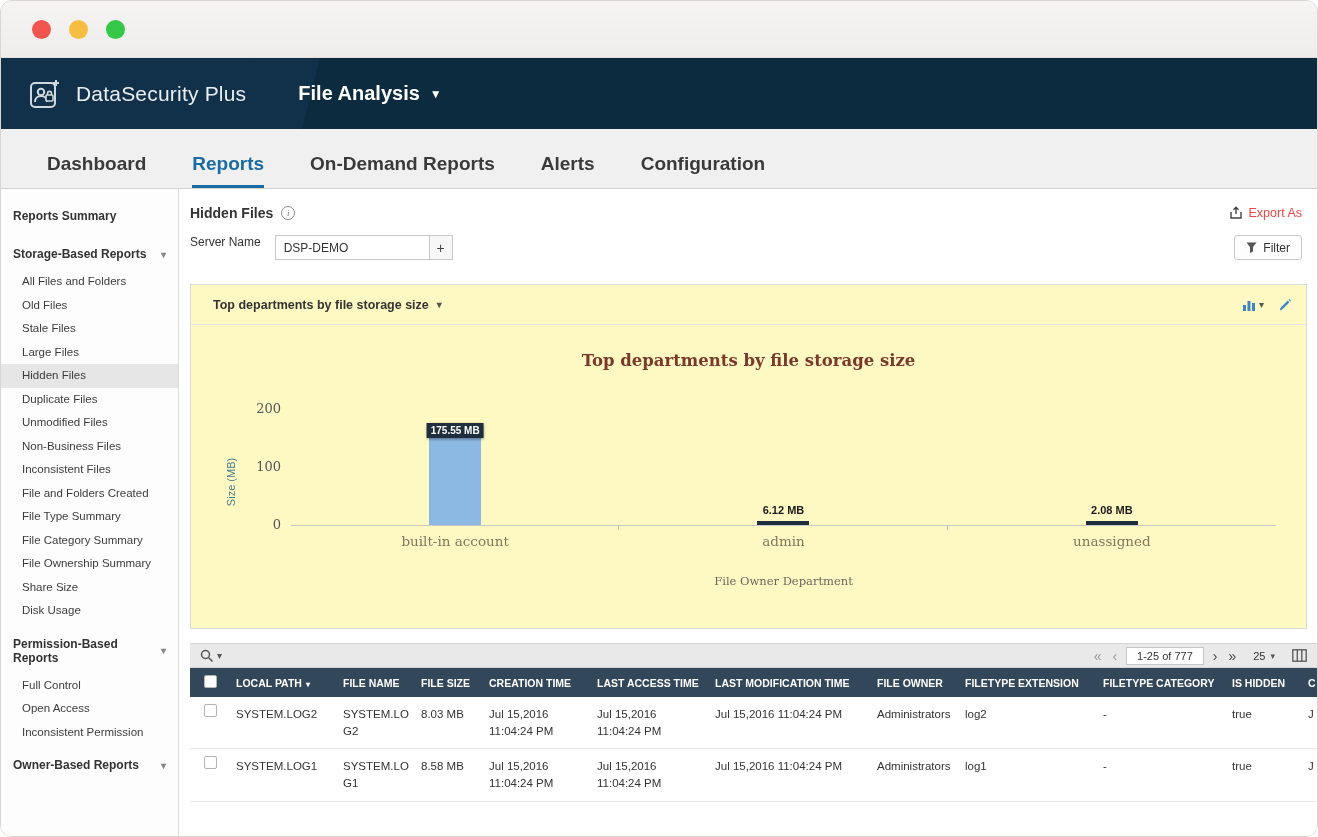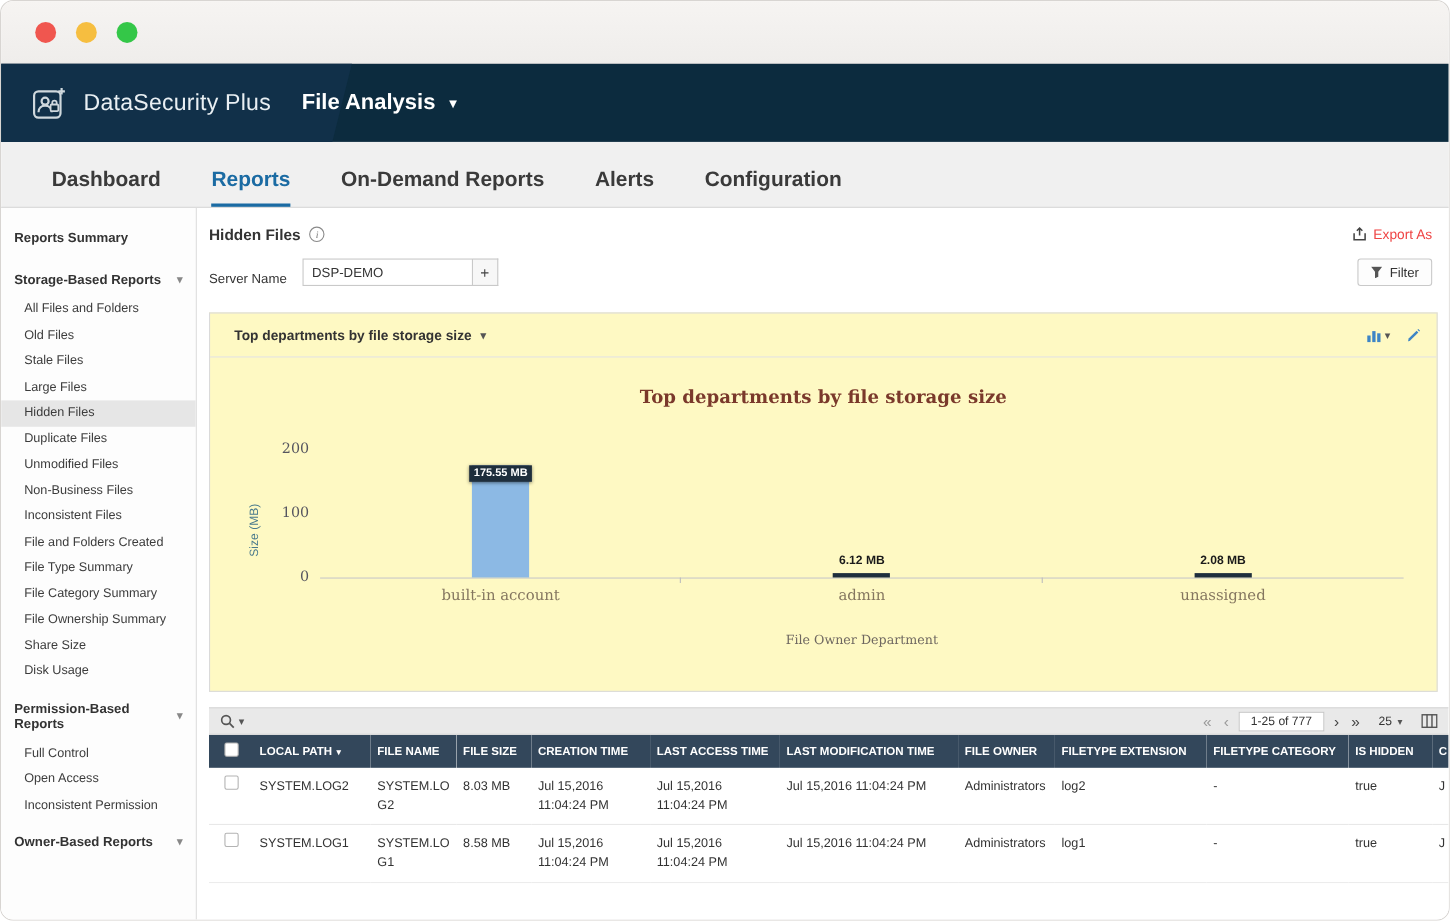--- a/index.html
+++ b/index.html
@@ -11,21 +11,21 @@
   .titlebar { height:57px; background:linear-gradient(#f6f4f2,#efedeb); border-bottom:1px solid #e0ddda; display:flex; align-items:center; padding-left:31px; flex:0 0 auto; }
   .traffic { display:flex; gap:18px; }
   .tl { width:19px; height:19px; border-radius:50%; }
 
   
   .app-header { height:71px; background:#0c2b3e; position:relative; display:flex; align-items:center; padding-left:26px; flex:0 0 auto; overflow:hidden; }
   .brand-bg { position:absolute; left:-30px; top:-5px; bottom:-5px; width:340px; background:#113click049; background:#113049; transform:skewX(-14deg); }
   .brand { position:relative; display:flex; align-items:center; gap:13px; }
   .logo-svg { display:block; }
   .brand-name { color:#e9eff3; font-size:21px; letter-spacing:.2px; }
-  .module { position:relative; margin-left:28px; display:flex; align-items:center; gap:10px; cursor:pointer; }
+  .module { position:relative; margin-left:52px; display:flex; align-items:center; gap:10px; cursor:pointer; }
   .module-name { color:#ffffff; font-size:20px; font-weight:bold; }
   .mod-caret { color:#ffffff; font-size:12px; }
 
   
   .navbar { height:60px; background:#f0f0f0; border-bottom:1px solid #d2d2d2; display:flex; align-items:stretch; padding-left:46px; gap:46px; flex:0 0 auto; }
   .nav-item { display:flex; align-items:center; font-size:19px; font-weight:bold; color:#3a3a3a; border-bottom:3px solid transparent; padding-top:14px; cursor:pointer; }
   .nav-item.active { color:#1b6ba3; border-bottom-color:#1b6ba3; }
 
   
   .content { flex:1; display:flex; min-height:0; background:#fff; }
@@ -39,21 +39,21 @@
   .main { flex:1; min-width:0; overflow:hidden; position:relative; background:#fff; }
 
   
   .report-head { display:flex; justify-content:space-between; align-items:center; padding:16px 15px 4px 11px; }
   .rh-left { display:flex; align-items:center; gap:8px; }
   .rh-title { font-size:14px; font-weight:bold; color:#333; }
   .info { width:14px; height:14px; border:1px solid #8a8a8a; border-radius:50%; color:#777; font-size:9px; display:flex; align-items:center; justify-content:center; font-style:italic; font-family:"Liberation Serif", serif; cursor:pointer; }
   .export { display:flex; align-items:center; gap:6px; font-size:12.5px; color:#ef4444; cursor:pointer; }
 
   
-  .filter-row { display:flex; align-items:flex-end; padding:10px 15px 0 11px; }
+  .filter-row { display:flex; align-items:flex-start; padding:10px 15px 0 11px; }
   .sn-label { font-size:12px; color:#333; margin-right:14px; }
   .server-input-wrap { display:flex; align-items:stretch; }
   .server-input { width:155px; height:25px; border:1px solid #c9c9c9; font-size:12px; color:#333; padding:0 8px; outline:none; font-family:inherit; }
   .plus-btn { width:23px; height:25px; border:1px solid #c9c9c9; border-left:none; background:#f7f7f7; font-size:14px; color:#444; cursor:pointer; line-height:1; padding:0; }
   .filter-btn { margin-left:auto; height:25px; border:1px solid #c9c9c9; border-radius:3px; background:#fdfdfd; display:flex; align-items:center; gap:6px; padding:0 11px; font-size:12px; color:#333; cursor:pointer; font-family:inherit; }
 
   
   .chart-card { margin:24px 10px 0 11px; border:1px solid #dadada; background:#fef9c3; }
   .cc-head { height:40px; border-bottom:1px solid #e3e3e3; display:flex; align-items:center; justify-content:space-between; padding:0 14px 0 22px; }
   .cc-select { display:flex; align-items:center; gap:8px; font-size:12.5px; font-weight:bold; color:#333; cursor:pointer; }

